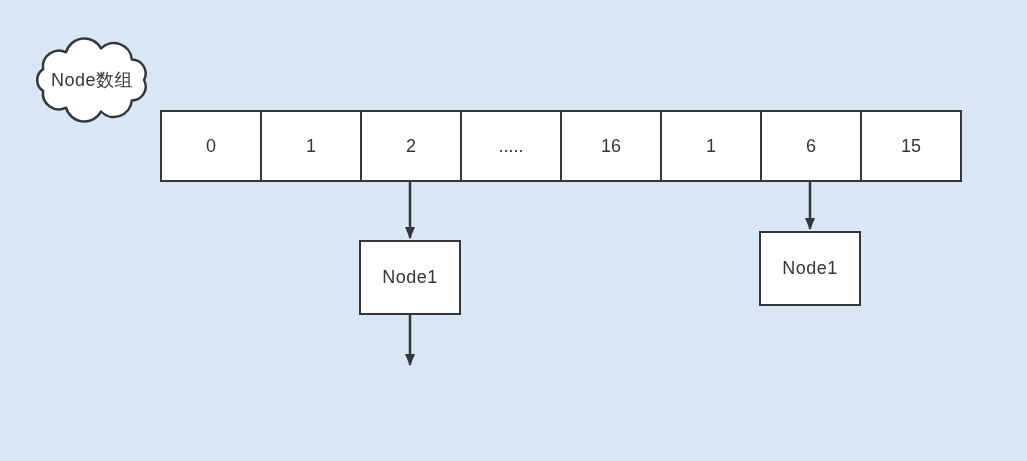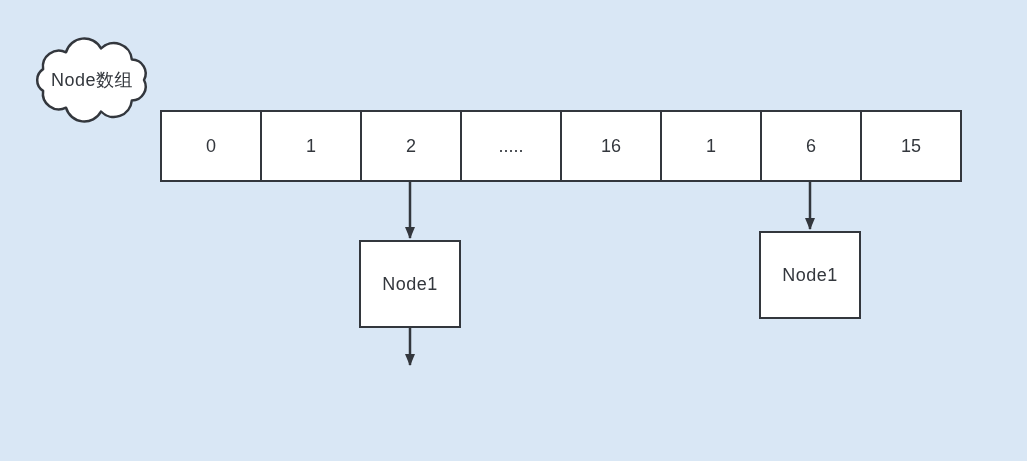--- a/index.html
+++ b/index.html
@@ -63,21 +63,21 @@
     border: 2.5px solid #33373d;
     box-sizing: border-box;
     display: flex;
     align-items: center;
     justify-content: center;
     font-size: 18px;
   }
   .node-box {
     position: absolute;
     width: 102px;
-    height: 88px;
+    height: 75px;
     background: #ffffff;
     border: 2.5px solid #33373d;
     box-sizing: border-box;
     display: flex;
     align-items: center;
     justify-content: center;
     font-size: 18px;
     letter-spacing: 0.5px;
   }
 </style>

